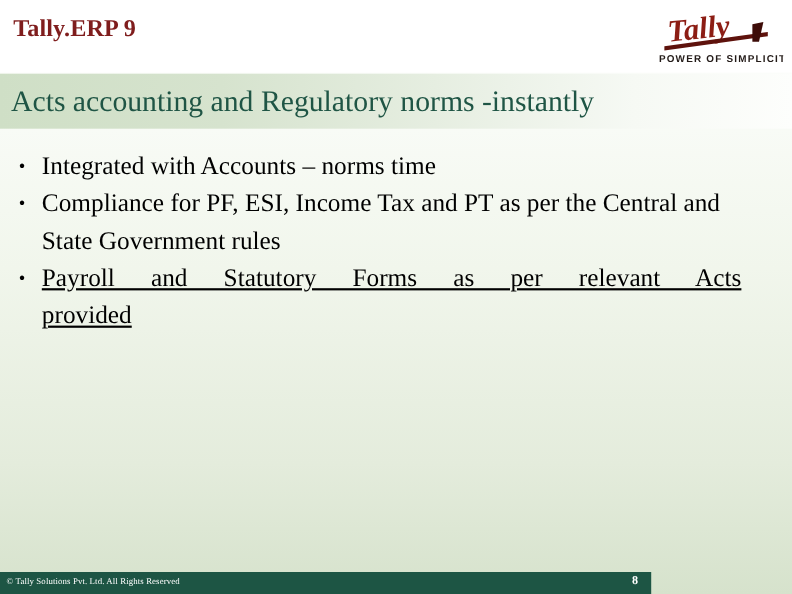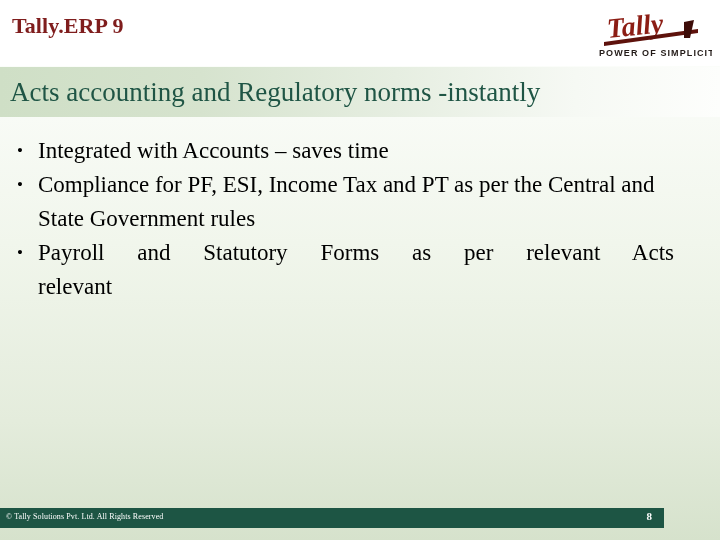--- a/index.html
+++ b/index.html
@@ -102,38 +102,39 @@
     box-sizing: border-box;
   }
 
   .bullet-text {
     flex: 1 1 auto;
     color: #000000;
   }
 
   .bullet-text.justify {
     text-align: justify;
+    text-decoration: underline;
   }
   .bullet-text.justify > .just-line {
     display: block;
     text-align: justify;
     text-align-last: justify;
   }
   .bullet-text.justify > .last-line {
     display: block;
     text-align: left;
     text-align-last: left;
   }
 
   
   #footer-bar {
     position: absolute;
     left: 0;
-    bottom: 12px;
-    width: 664px;
+    bottom: 0;
+    width: 592px;
     height: 20px;
     background: #1d5544;
   }
 
   #footer-copyright {
     position: absolute;
     left: 6px;
     top: 4px;
     font-size: 8px;
     color: #ffffff;
@@ -171,33 +172,33 @@
   </div>
 
   <div id="heading-band">
     <div id="heading-text">Acts accounting and Regulatory norms -instantly</div>
   </div>
 
   <div id="content">
 
     <div class="bullet-row">
       <span class="bullet-marker">•</span>
-      <span class="bullet-text">Integrated with Accounts – saves time</span>
+      <span class="bullet-text">Integrated with Accounts – norms time</span>
     </div>
 
     <div class="bullet-row">
       <span class="bullet-marker">•</span>
       <span class="bullet-text">Compliance for PF, ESI, Income Tax and PT as per the Central and State Government rules</span>
     </div>
 
     <div class="bullet-row">
       <span class="bullet-marker">•</span>
       <span class="bullet-text justify">
         <span class="just-line">Payroll and Statutory Forms as per relevant Acts</span>
-        <span class="last-line">relevant</span>
+        <span class="last-line">provided</span>
       </span>
     </div>
 
   </div>
 
   <div id="footer-bar">
     <div id="footer-copyright">© Tally Solutions Pvt. Ltd. All Rights Reserved</div>
     <div id="footer-pagenum">8</div>
   </div>
 

